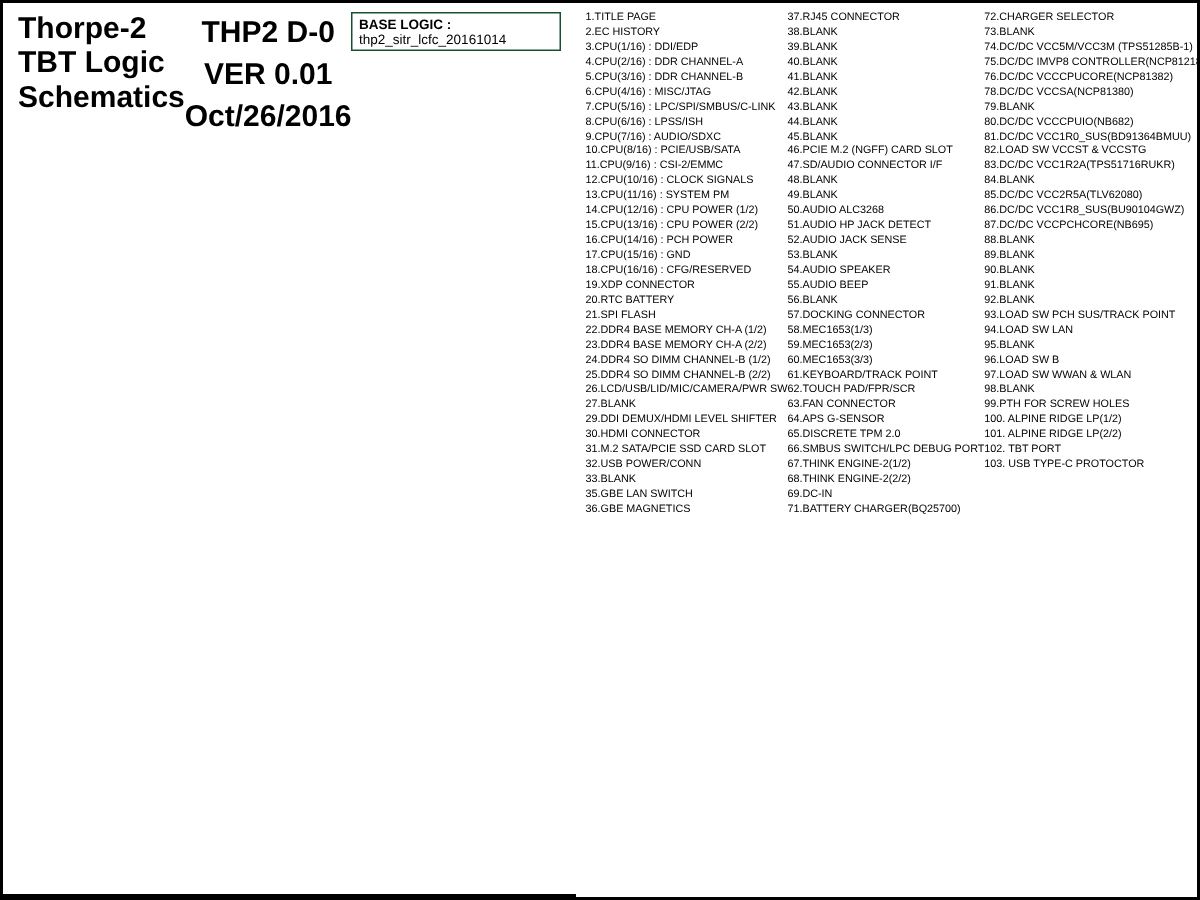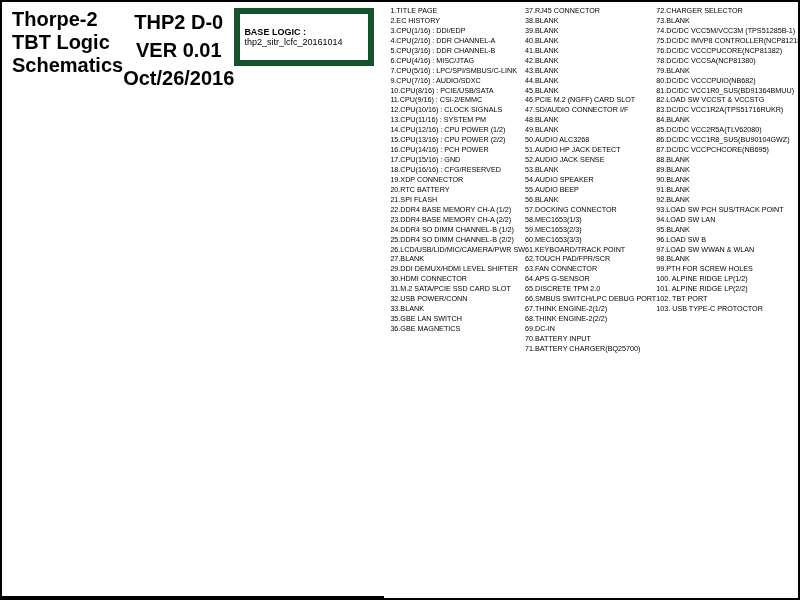--- a/index.html
+++ b/index.html
@@ -30,22 +30,22 @@
       font-weight: bold;
     }
     .header-center {
       text-align: center;
       font-size: 20px;
       font-weight: bold;
       line-height: 1.4;
     }
     .header-right {
       font-size: 9px;
-      border: 6px solid #14532d;
-      padding: 13px 4px;
+      border: 1px solid #14532d;
+      padding: 2px 4px;
       min-width: 140px;
     }
     .header-right .base-logic-label {
       font-weight: bold;
     }
     .content {
       flex: 1;
       display: flex;
       flex-direction: row;
       padding: 4px 6px 2px 6px;
@@ -158,20 +158,21 @@
 
   <div class="content">
     <div class="col" id="col1-container">
         <div class="col-item">1.TITLE PAGE</div>
         <div class="col-item">2.EC HISTORY</div>
         <div class="col-item">3.CPU(1/16) : DDI/EDP</div>
         <div class="col-item">4.CPU(2/16) : DDR CHANNEL-A</div>
         <div class="col-item">5.CPU(3/16) : DDR CHANNEL-B</div>
         <div class="col-item">6.CPU(4/16) : MISC/JTAG</div>
         <div class="col-item">7.CPU(5/16) : LPC/SPI/SMBUS/C-LINK</div>
+        <div class="col-item">8.CPU(6/16) : LPSS/ISH</div>
         <div class="col-item">9.CPU(7/16) : AUDIO/SDXC</div>
         <div class="col-item">10.CPU(8/16) : PCIE/USB/SATA</div>
         <div class="col-item">11.CPU(9/16) : CSI-2/EMMC</div>
         <div class="col-item">12.CPU(10/16) : CLOCK SIGNALS</div>
         <div class="col-item">13.CPU(11/16) : SYSTEM PM</div>
         <div class="col-item">14.CPU(12/16) : CPU POWER (1/2)</div>
         <div class="col-item">15.CPU(13/16) : CPU POWER (2/2)</div>
         <div class="col-item">16.CPU(14/16) : PCH POWER</div>
         <div class="col-item">17.CPU(15/16) : GND</div>
         <div class="col-item">18.CPU(16/16) : CFG/RESERVED</div>
@@ -219,21 +220,20 @@
         <div class="col-item">60.MEC1653(3/3)</div>
         <div class="col-item">61.KEYBOARD/TRACK POINT</div>
         <div class="col-item">62.TOUCH PAD/FPR/SCR</div>
         <div class="col-item">63.FAN CONNECTOR</div>
         <div class="col-item">64.APS G-SENSOR</div>
         <div class="col-item">65.DISCRETE TPM 2.0</div>
         <div class="col-item">66.SMBUS SWITCH/LPC DEBUG PORT</div>
         <div class="col-item">67.THINK ENGINE-2(1/2)</div>
         <div class="col-item">68.THINK ENGINE-2(2/2)</div>
         <div class="col-item">69.DC-IN</div>
-        <div class="col-item">70.BATTERY INPUT</div>
         <div class="col-item">71.BATTERY CHARGER(BQ25700)</div>
       </div>
     <div class="col" id="col3-container">
         <div class="col-item">72.CHARGER SELECTOR</div>
         <div class="col-item">73.BLANK</div>
         <div class="col-item">74.DC/DC VCC5M/VCC3M (TPS51285B-1)</div>
         <div class="col-item">75.DC/DC IMVP8 CONTROLLER(NCP81218)</div>
         <div class="col-item">76.DC/DC VCCCPUCORE(NCP81382)</div>
         <div class="col-item">78.DC/DC VCCSA(NCP81380)</div>
         <div class="col-item">79.BLANK</div>

